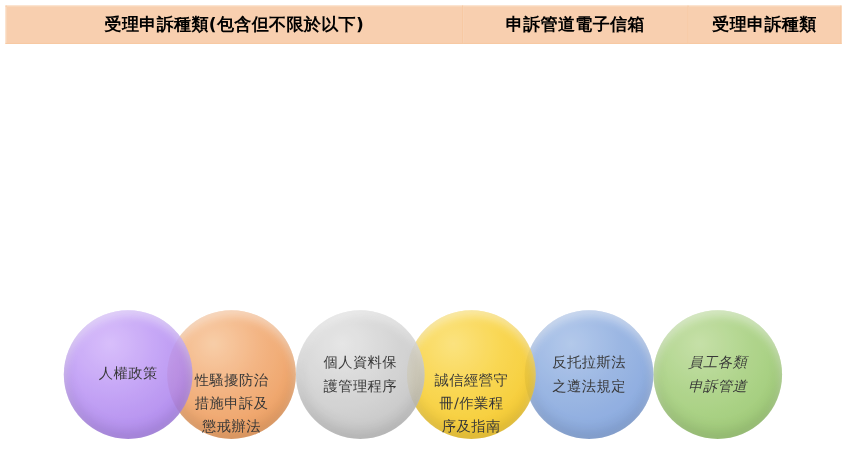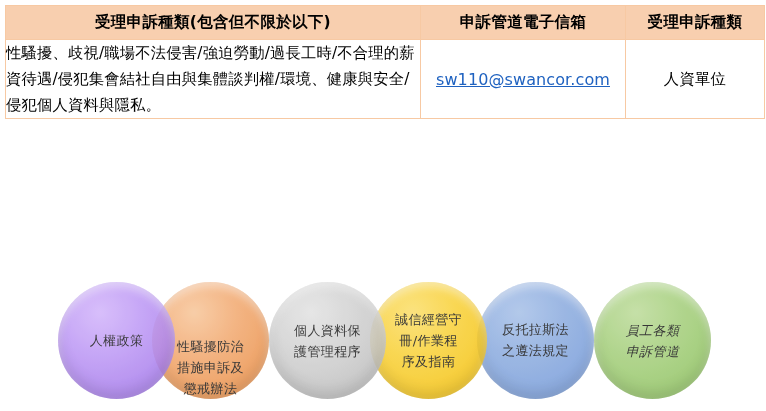--- a/index.html
+++ b/index.html
@@ -104,21 +104,21 @@
   .c0 { left: 58px;  background: radial-gradient(circle at 36% 26%, #D3B6FB 0%, #BE9AF5 38%, #A87EEC 78%, #9A6FDE 100%); }
   .c1 { left: 152px; background: radial-gradient(circle at 36% 26%, #F7C79C 0%, #F2AA72 38%, #EC9550 78%, #DD8540 100%); justify-content: flex-end; }
   .c2 { left: 269px; background: radial-gradient(circle at 36% 26%, #E3E3E3 0%, #D2D2D2 38%, #C0C0C0 78%, #B0B0B0 100%); text-align: center; }
   .c3 { left: 370px; background: radial-gradient(circle at 36% 26%, #FBDF6E 0%, #F9D23C 38%, #F5C51A 78%, #E7B70C 100%); }
   .c4 { left: 477px; background: radial-gradient(circle at 36% 26%, #A9C2E8 0%, #8FAEE0 38%, #7B9FDB 78%, #6B8ECE 100%); }
   .c5 { left: 594px; background: radial-gradient(circle at 36% 26%, #BEDC9C 0%, #A7D07F 38%, #94C567 78%, #85B857 100%); }
 
   .c0 { z-index: 6; }
   .c1 { z-index: 5; }
   .c2 { z-index: 4; }
-  .c3 { z-index: 3; }
+  .c3 { z-index: 3; justify-content: flex-end; }
   .c4 { z-index: 2; font-family: Liberation Mono, monospace; }
   .c5 { z-index: 1; font-style: italic; }
 
   .venn-circle::after {
     content: "";
     position: absolute;
     inset: 0;
     border-radius: 50%;
     box-shadow: inset 0 -7px 13px rgba(0,0,0,0.13), inset 0 5px 9px rgba(255,255,255,0.5);
     pointer-events: none;
@@ -130,27 +130,20 @@
 
 <table id="complaint-table">
   <thead>
     <tr>
       <th class="hdr-cell" style="width:414px;">受理申訴種類(包含但不限於以下)</th>
       <th class="hdr-cell" style="width:204px;">申訴管道電子信箱</th>
       <th class="hdr-cell" style="width:138px;">受理申訴種類</th>
     </tr>
   </thead>
   <tbody>
-    <tr>
-      <td class="desc-cell">性騷擾、歧視/職場不法侵害/強迫勞動/過長工時/不合理的薪資待遇/侵犯集會結社自由與集體談判權/環境、健康與安全/侵犯個人資料與隱私。</td>
-      <td class="email-cell">
-        <span class="email-link">sw110@swancor.com</span>
-      </td>
-      <td class="unit-cell">人資單位</td>
-    </tr>
   </tbody>
 </table>
 
 <div id="circle-diagram">
   <div class="venn-circle c0">
     <span class="venn-label">人權政策</span>
   </div>
   <div class="venn-circle c1">
     <span class="venn-label">性騷擾防治
 措施申訴及

